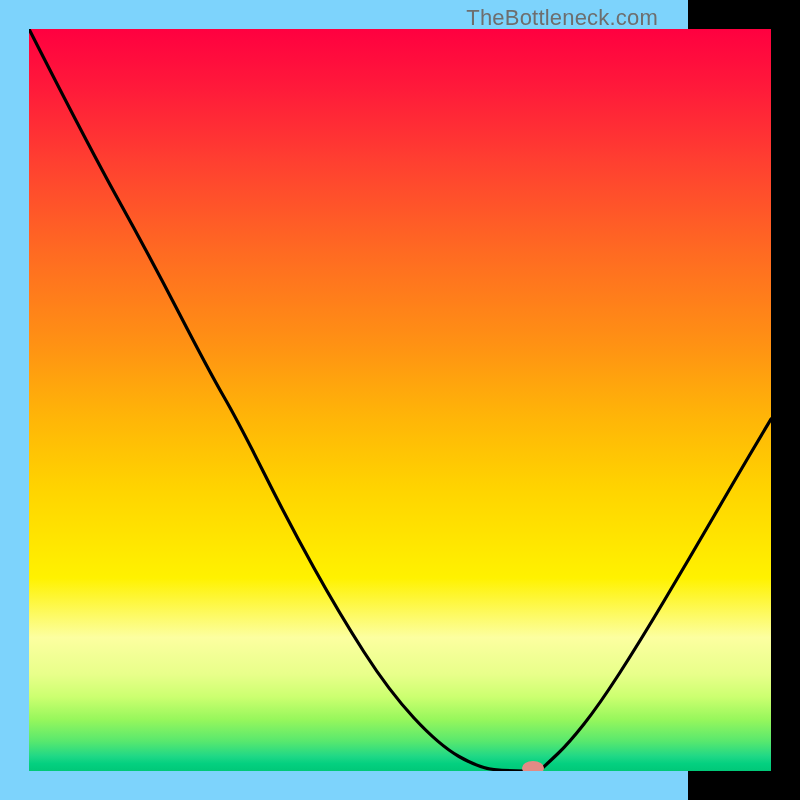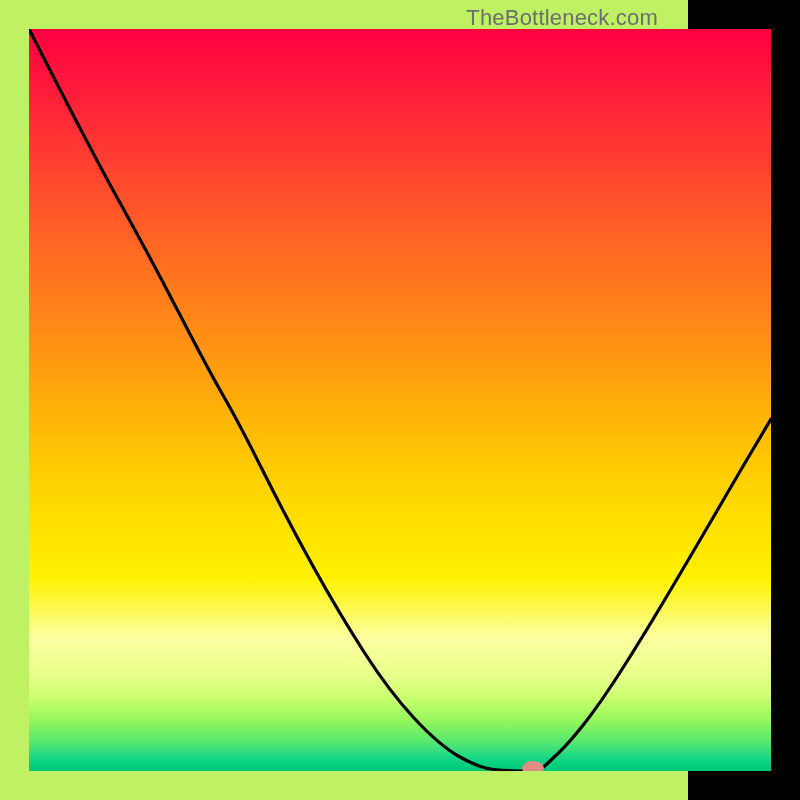--- a/index.html
+++ b/index.html
@@ -7,21 +7,21 @@
     padding: 0;
     width: 800px;
     height: 800px;
     background: #000000;
     overflow: hidden;
   }
   .outer {
     position: relative;
     width: 688px;
     height: 800px;
-    background: #bef264;
+    background: #7dd3fc;
   }
   .plot-area {
     position: absolute;
     left: 29px;
     top: 29px;
     width: 742px;
     height: 742px;
     background: linear-gradient(to bottom,
       #ff0040 0%,
       #ff1a3a 8%,

